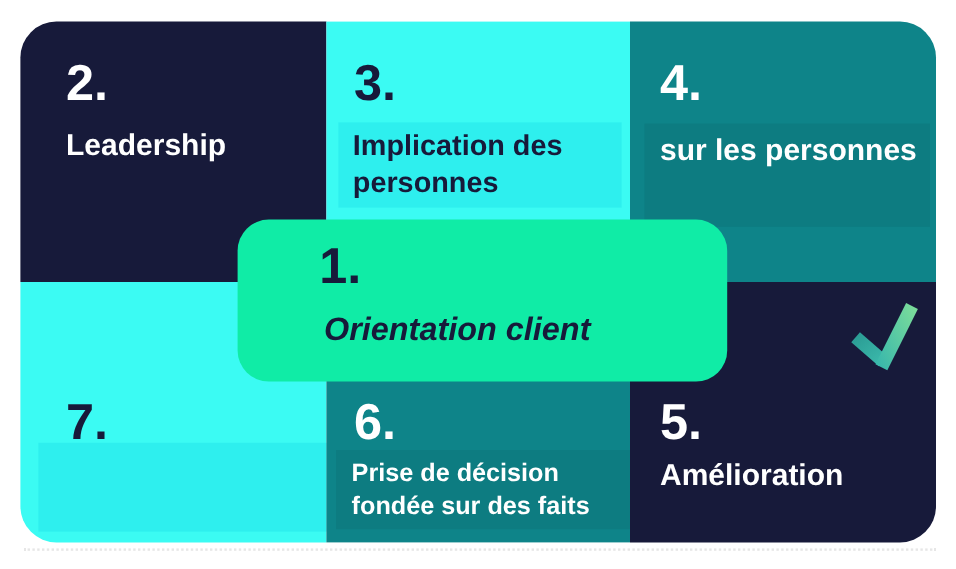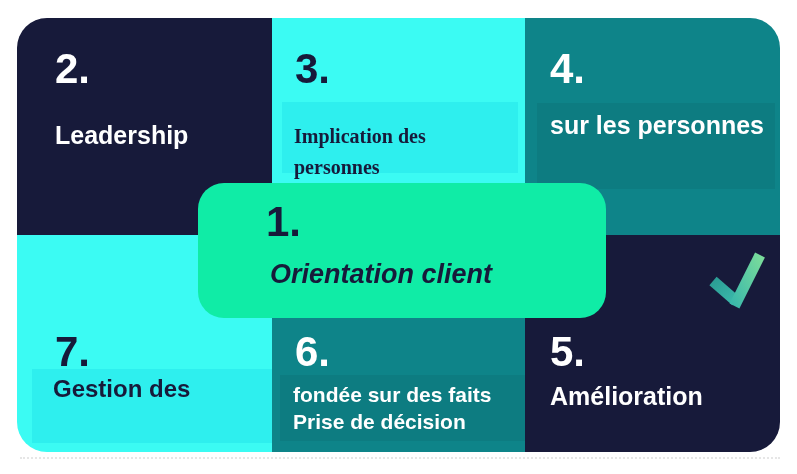--- a/index.html
+++ b/index.html
@@ -80,57 +80,56 @@
     border-top: 2px dotted #e6e6e6;
   }
 </style>
 </head>
 <body>
 
 <div class="stage">
 
   <div class="cell navy cell-c2">
     <div class="num white n-top" style="left:38px;">2.</div>
-    <div class="lbl" style="left:38px; top:103px; font-size:25px;">Leadership</div>
+    <div class="lbl" style="left:38px; top:89px; font-size:25px;">Leadership</div>
   </div>
 
   <div class="cell cyan cell-c3">
     <div class="num dark n-top" style="left:23px;">3.</div>
     <div class="hl on-cyan" style="left:10px; top:84px; width:236px; height:71px;">
-      <div class="lbl dark" style="left:12px; top:19px; font-size:20px; line-height:31px;font-family:Liberation Serif, serif;">
+      <div class="lbl dark" style="left:12px; top:4px; font-size:24px; line-height:31px;">
         <div>Implication des</div>
         <div>personnes</div>
       </div>
     </div>
   </div>
 
   <div class="cell teal cell-c4">
     <div class="num white n-top" style="left:25px;">4.</div>
     <div class="hl on-teal" style="left:12px; top:85px; width:238px; height:86px;">
       <div class="lbl" style="left:13px; top:6px; font-size:25px; line-height:32px;">
         <div>sur les personnes</div>
       </div>
     </div>
   </div>
 
   <div class="cell cyan cell-c7">
     <div class="num dark n-bot" style="left:38px;">7.</div>
     <div class="hl on-cyan" style="left:15px; top:134px; width:240px; height:74px;">
       <div class="lbl dark" style="left:21px; top:4px; font-size:24px; line-height:32px;">
-        <div>Gestion des</div>
       </div>
     </div>
   </div>
 
   <div class="cell teal cell-c6">
     <div class="num white n-bot" style="left:23px;">6.</div>
     <div class="hl on-teal" style="left:8px; top:140px; width:245px; height:66px;">
       <div class="lbl" style="left:13px; top:6px; font-size:21px; line-height:27px;">
+        <div>Prise de décision</div>
         <div>fondée sur des faits</div>
-        <div>Prise de décision</div>
       </div>
     </div>
   </div>
 
   <div class="cell navy cell-c5">
     <div class="num white n-bot" style="left:25px;">5.</div>
     <div class="lbl" style="left:25px; top:147px; font-size:25px;">Amélioration</div>
   </div>
 
   <div class="check-wrap">

